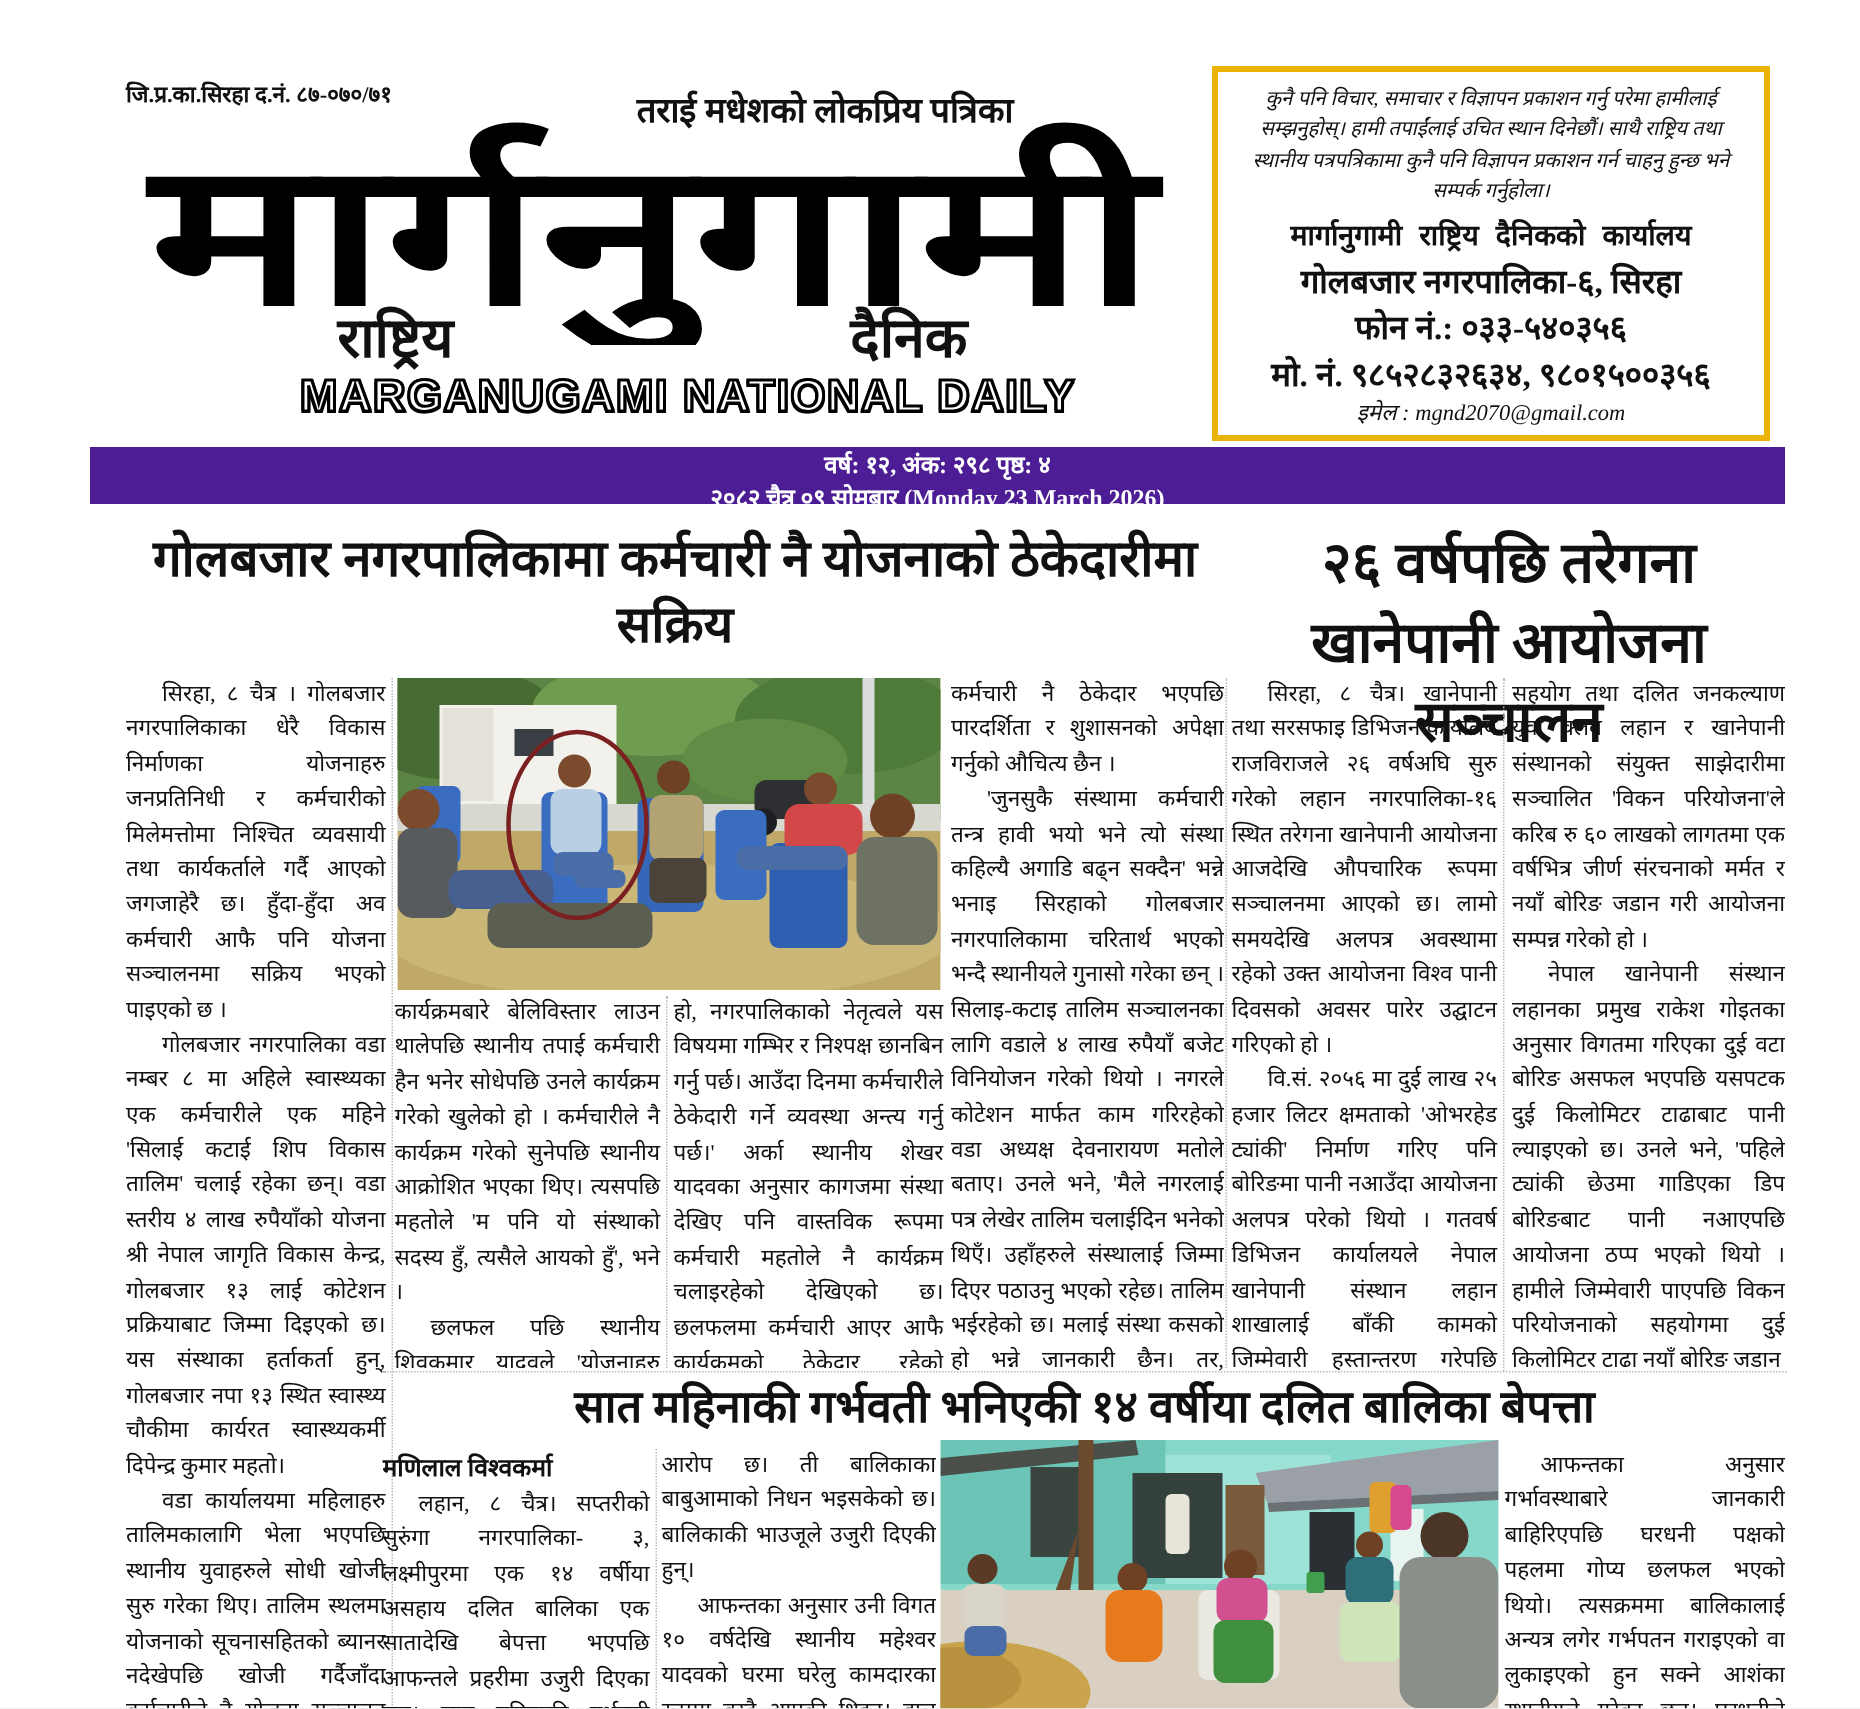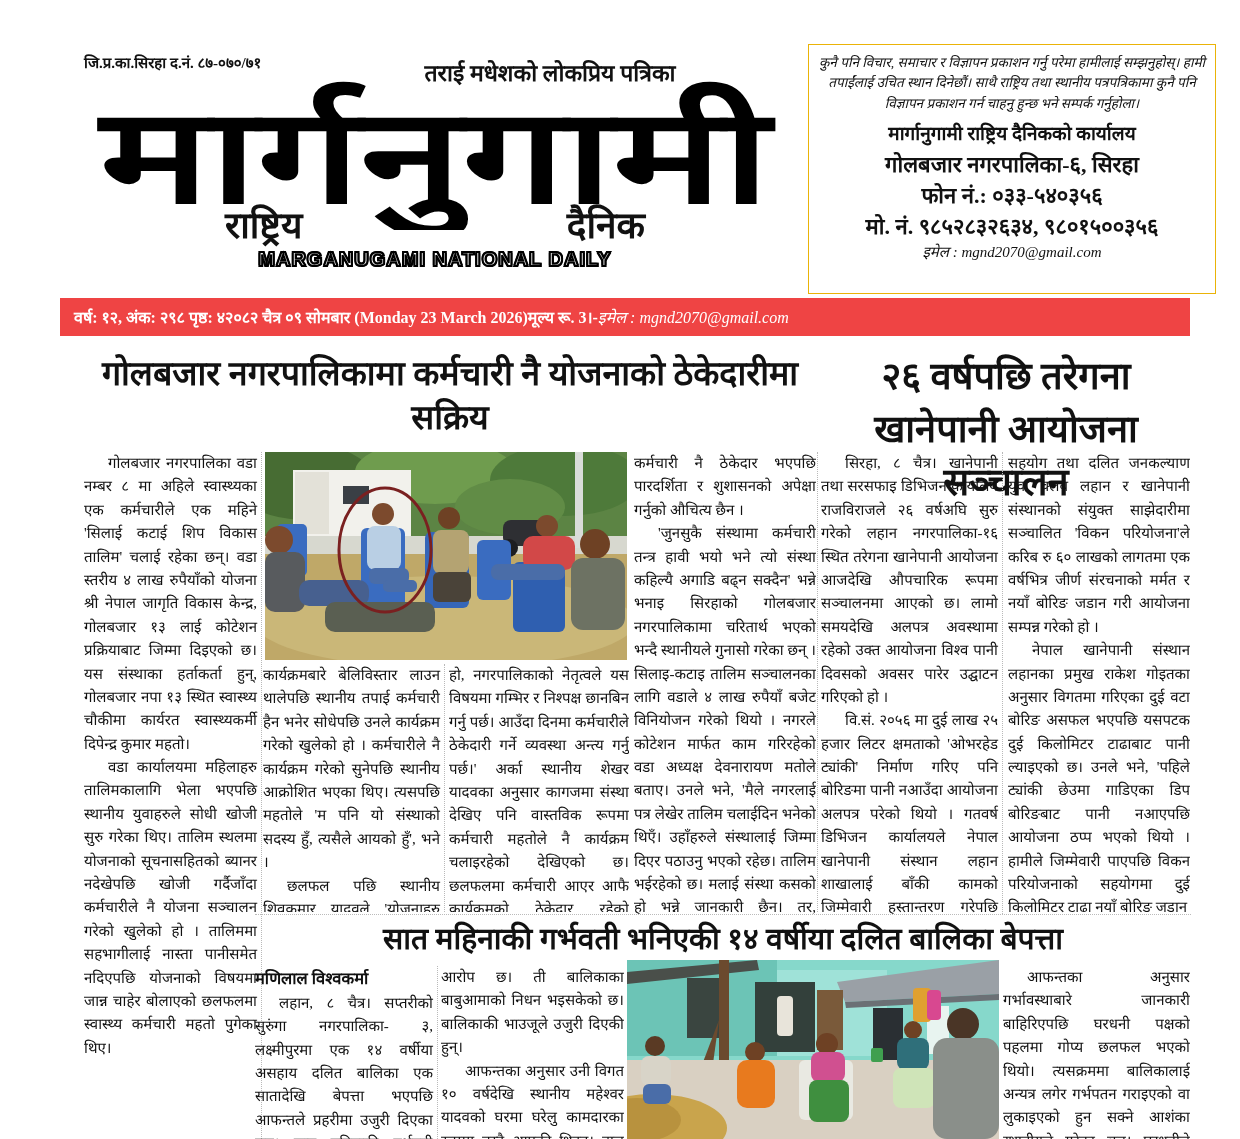--- a/index.html
+++ b/index.html
@@ -14,39 +14,39 @@
 
   
   #reg-no { left:84px; top:52px; font-size:15px; font-weight:bold; }
   #tagline { left:380px; top:56px; width:340px; text-align:center; font-size:23px; font-weight:bold; }
   #masthead { left:90px; top:80px; width:690px; height:215px; }
   #masthead svg { display:block; }
   #masthead-sub { position:absolute; left:135px; top:118px; width:420px; display:flex; justify-content:space-between; font-size:37px; font-weight:bold; }
   #masthead-en {
     position:absolute; left:110px; top:168px; width:470px; text-align:center;
     font-family:"Liberation Sans","DejaVu Sans",sans-serif;
-    font-size:20px; font-weight:bold; letter-spacing:1px;
+    font-size:30px; font-weight:bold; letter-spacing:1px;
     color:#fff; -webkit-text-stroke:2px #000;
     text-shadow:-1px -1px 0 #000,1px -1px 0 #000,-1px 1px 0 #000,1px 1px 0 #000;
     white-space:nowrap;
   }
   #contact-box {
-    left:808px; top:44px; width:408px; height:250px;
-    border:1px solid #eab308; padding:8px 10px; text-align:center;
+    left:808px; top:44px; width:372px; height:250px;
+    border:4px solid #eab308; padding:8px 10px; text-align:center;
   }
   #contact-box .notice { font-size:13.5px; font-style:italic; line-height:1.5; margin:0 0 6px 0; }
-  #contact-box .office { font-size:19px; font-weight:bold; margin:2px 0; }
+  #contact-box .office { font-size:19px; font-weight:bold; margin:2px 0;font-family:Liberation Mono, monospace; }
   #contact-box .addr, #contact-box .phone, #contact-box .mob { font-size:22px; font-weight:bold; margin:1px 0; }
   #contact-box .mail { font-size:15px; font-style:italic; margin:1px 0; }
 
   
   #datebar {
-    left:60px; top:298px; width:1130px; height:38px; background:#ef4444; color:#fff;
-    display:flex; align-items:center; justify-content:flex-start;
-    font-size:16px; font-weight:bold; padding:0 14px;
+    left:60px; top:298px; width:1130px; height:38px; background:#4c1d95; color:#fff;
+    display:flex; align-items:center; justify-content:space-between;
+    font-size:16px; font-weight:bold; padding:0 14px;flex-direction:column;
   }
   #datebar .email { font-weight:normal; font-style:italic; }
 
   
   .headline { font-weight:bold; text-align:center; }
   #headline-main { left:85px; top:352px; width:730px; font-size:34px; line-height:1.3; }
   #headline-water { left:820px; top:350px; width:372px; font-size:38px; line-height:1.4; }
   #headline-missing { left:255px; top:914px; width:936px; font-size:30px; line-height:1.2; border-top:1px dotted #bbb; padding-top:6px; }
 
   
@@ -153,20 +153,21 @@
 
     <circle cx="14" cy="88" r="14" fill="#7c4a2d"></circle>
     <rect x="0" y="100" width="40" height="60" rx="10" fill="#585b5e"></rect>
     <rect x="34" y="128" width="70" height="26" rx="10" fill="#47608f"></rect>
     <rect x="60" y="150" width="110" height="30" rx="10" fill="#5a5f52"></rect>
 
     <ellipse cx="120" cy="98" rx="46" ry="62" fill="none" stroke="#7a2020" stroke-width="3"></ellipse>
   </svg>
 
   <div class="abs bodycol sep-r" id="a1c1">
+    <p>सिरहा, ८ चैत्र । गोलबजार नगरपालिकाका धेरै विकास निर्माणका योजनाहरु जनप्रतिनिधी र कर्मचारीको मिलेमत्तोमा निश्चित व्यवसायी तथा कार्यकर्ताले गर्दै आएको जगजाहेरै छ। हुँदा-हुँदा अव कर्मचारी आफै पनि योजना सञ्चालनमा सक्रिय भएको पाइएको छ ।</p>
     <p>गोलबजार नगरपालिका वडा नम्बर ८ मा अहिले स्वास्थ्यका एक कर्मचारीले एक महिने 'सिलाई कटाई शिप विकास तालिम' चलाई रहेका छन्। वडा स्तरीय ४ लाख रुपैयाँको योजना श्री नेपाल जागृति विकास केन्द्र, गोलबजार १३ लाई कोटेशन प्रक्रियाबाट जिम्मा दिइएको छ। यस संस्थाका हर्ताकर्ता हुन्, गोलबजार नपा १३ स्थित स्वास्थ्य चौकीमा कार्यरत स्वास्थ्यकर्मी दिपेन्द्र कुमार महतो।</p>
     <p>वडा कार्यालयमा महिलाहरु तालिमकालागि भेला भएपछि स्थानीय युवाहरुले सोधी खोजी सुरु गरेका थिए। तालिम स्थलमा योजनाको सूचनासहितको ब्यानर नदेखेपछि खोजी गर्दैजाँदा कर्मचारीले नै योजना सञ्चालन गरेको खुलेको हो । तालिममा सहभागीलाई नास्ता पानीसमेत नदिएपछि योजनाको विषयमा जान्न चाहेर बोलाएको छलफलमा स्वास्थ्य कर्मचारी महतो पुगेका थिए।</p>
 
   </div>
   <div class="abs bodycol sep-r" id="a1c2">
     <p class="noindent">कार्यक्रमबारे बेलिविस्तार लाउन थालेपछि स्थानीय तपाई कर्मचारी हैन भनेर सोधेपछि उनले कार्यक्रम गरेको खुलेको हो । कर्मचारीले नै कार्यक्रम गरेको सुनेपछि स्थानीय आक्रोशित भएका थिए। त्यसपछि महतोले 'म पनि यो संस्थाको सदस्य हुँ, त्यसैले आयको हुँ', भने ।</p>
     <p>छलफल पछि स्थानीय शिवकुमार यादवले 'योजनाहरु पनि कर्मचारीले चलाउनु भ्रष्टचारको नाङ्गो उदाहरण</p>
   </div>
   <div class="abs bodycol" id="a1c3">
     <p class="noindent">हो, नगरपालिकाको नेतृत्वले यस विषयमा गम्भिर र निश्पक्ष छानबिन गर्नु पर्छ। आउँदा दिनमा कर्मचारीले ठेकेदारी गर्ने व्यवस्था अन्त्य गर्नु पर्छ।' अर्का स्थानीय शेखर यादवका अनुसार कागजमा संस्था देखिए पनि वास्तविक रूपमा कर्मचारी महतोले नै कार्यक्रम चलाइरहेको देखिएको छ। छलफलमा कर्मचारी आएर आफै कार्यक्रमको ठेकेदार रहेको बताएपछि हामी चकित भयौं।</p>

